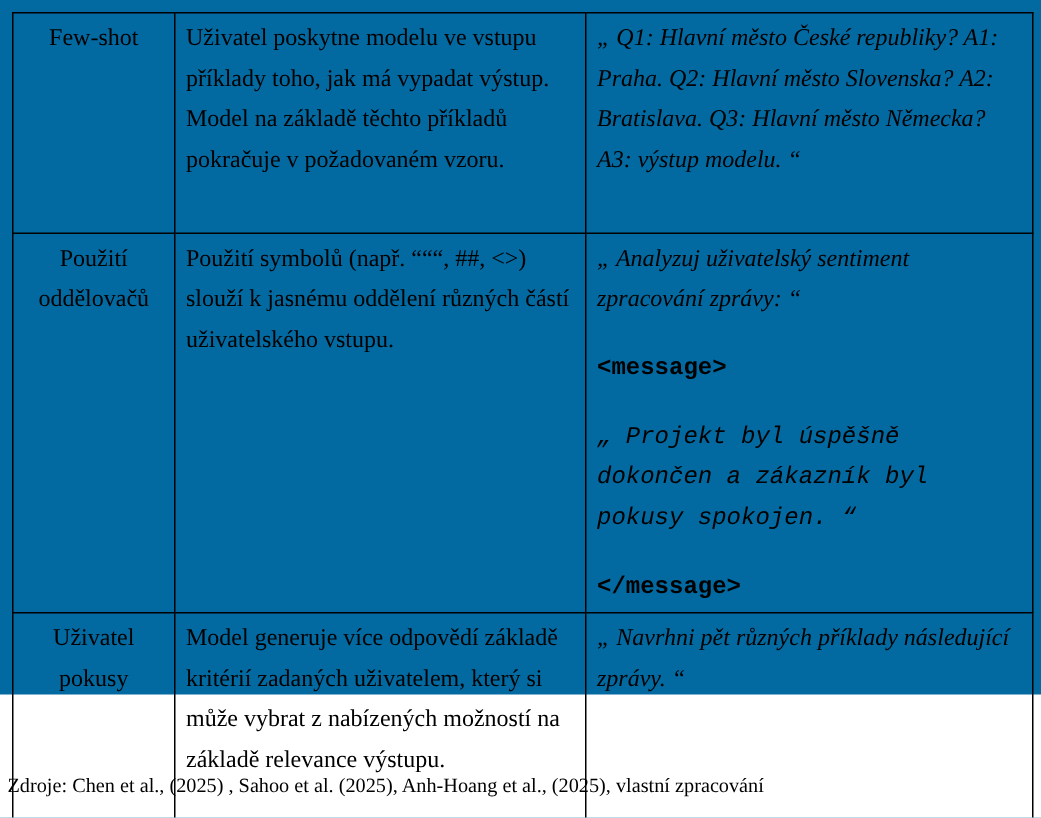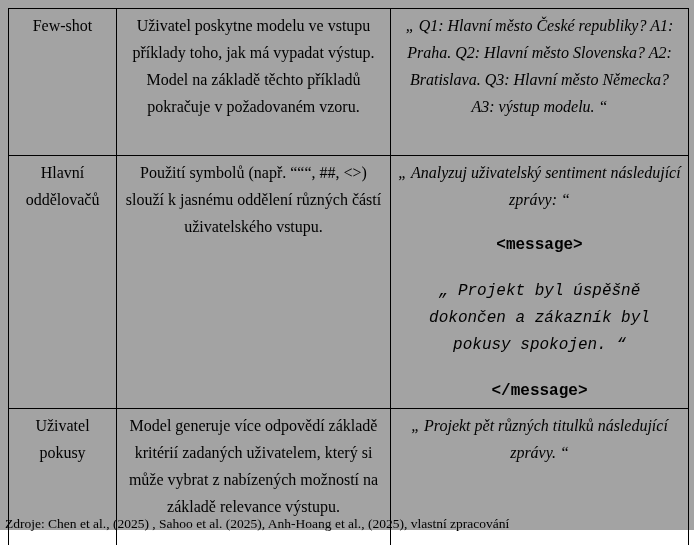--- a/index.html
+++ b/index.html
@@ -10,22 +10,22 @@
   body {
     width: 694px;
     height: 545px;
     font-family: "Liberation Serif", "DejaVu Serif", serif;
     color: #000000;
     overflow: hidden;
   }
   .page {
     position: relative;
     width: 694px;
-    height: 530px;
-    background: #a3a3a3;
+    height: 463px;
+    background: #0369a1;
   }
   table.main-table {
     position: absolute;
     left: 8px;
     top: 8px;
     width: 680px;
     border-collapse: collapse;
     table-layout: fixed;
   }
   table.main-table td {
@@ -35,24 +35,24 @@
     line-height: 27px;
     padding: 3px 7px 3px 7px;
     overflow: hidden;
   }
   td.technique-cell {
     text-align: center;
     padding-left: 3px;
     padding-right: 3px;
   }
   td.description-cell {
-    text-align: center;
+    text-align: left;
   }
   td.example-cell {
-    text-align: center;
+    text-align: left;
   }
   .example-cell .quote {
     margin: 0;
     font-style: italic;
   }
   .example-cell .tag {
     margin: 0;
     font-style: normal;
     font-weight: bold;
   }
@@ -89,42 +89,42 @@
         <td class="description-cell">
           <span>Uživatel poskytne modelu ve vstupu příklady toho, jak má vypadat výstup. Model na základě těchto příkladů pokračuje v požadovaném vzoru.</span>
         </td>
         <td class="example-cell">
           <p class="block quote">„ Q1: Hlavní město České republiky? A1: Praha. Q2: Hlavní město Slovenska? A2: Bratislava. Q3: Hlavní město Německa? A3: výstup modelu. “</p>
         </td>
       </tr>
 
       <tr style="height:218px;">
         <td class="technique-cell">
-          <span>Hlavní oddělovačů</span>
+          <span>Použití oddělovačů</span>
         </td>
         <td class="description-cell">
           <span>Použití symbolů (např. “““, ##, &lt;&gt;) slouží k jasnému oddělení různých částí uživatelského vstupu.</span>
         </td>
         <td class="example-cell">
-          <p class="block quote">„ Analyzuj uživatelský sentiment následující zprávy: “</p>
+          <p class="block quote">„ Analyzuj uživatelský sentiment zpracování zprávy: “</p>
           <p class="block tag">&lt;message&gt;</p>
           <p class="block quote">„ Projekt byl úspěšně dokončen a zákazník byl pokusy spokojen. “</p>
           <p class="block tag">&lt;/message&gt;</p>
         </td>
       </tr>
 
       <tr style="height:139px;">
         <td class="technique-cell">
           <span>Uživatel pokusy</span>
         </td>
         <td class="description-cell">
           <span>Model generuje více odpovědí základě kritérií zadaných uživatelem, který si může vybrat z nabízených možností na základě relevance výstupu.</span>
         </td>
         <td class="example-cell">
-          <p class="block quote">„ Projekt pět různých titulků následující zprávy. “</p>
+          <p class="block quote">„ Navrhni pět různých příklady následující zprávy. “</p>
         </td>
       </tr>
     </tbody>
   </table>
 
   <div class="footer-note">Zdroje: Chen et al., (2025) , Sahoo et al. (2025), Anh-Hoang et al., (2025), vlastní zpracování</div>
 
 </div>
 
 </body></html>

